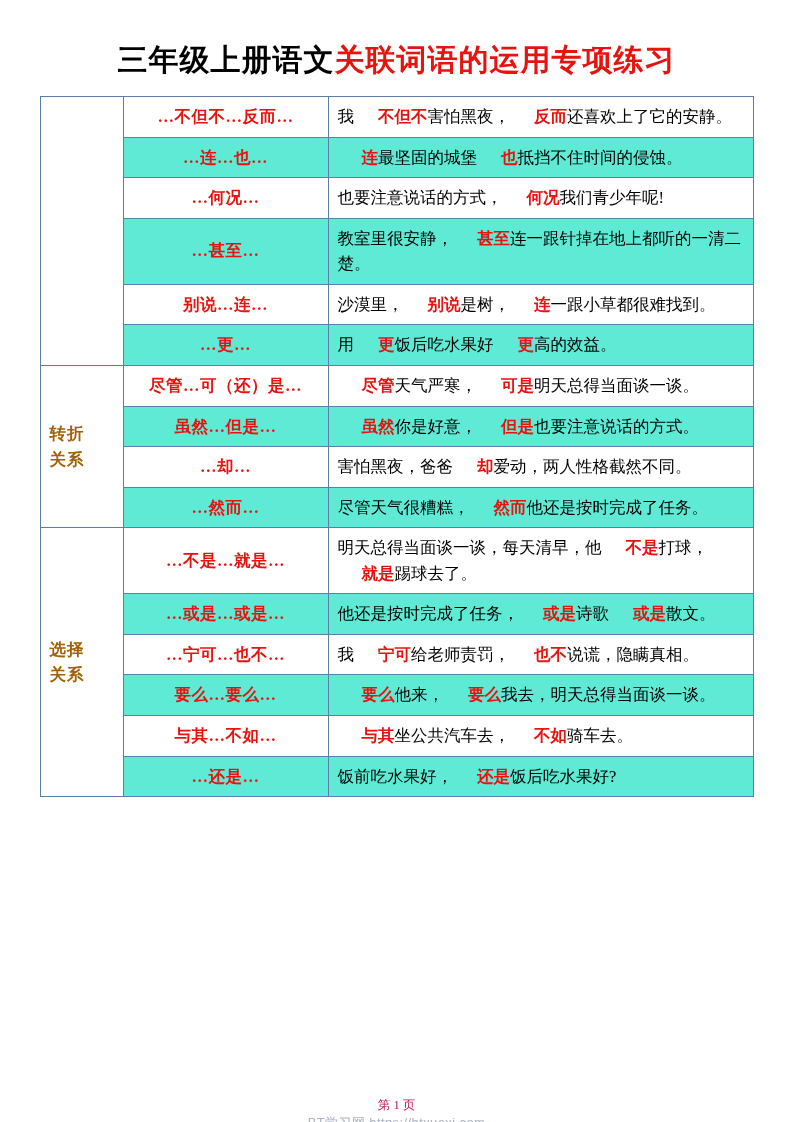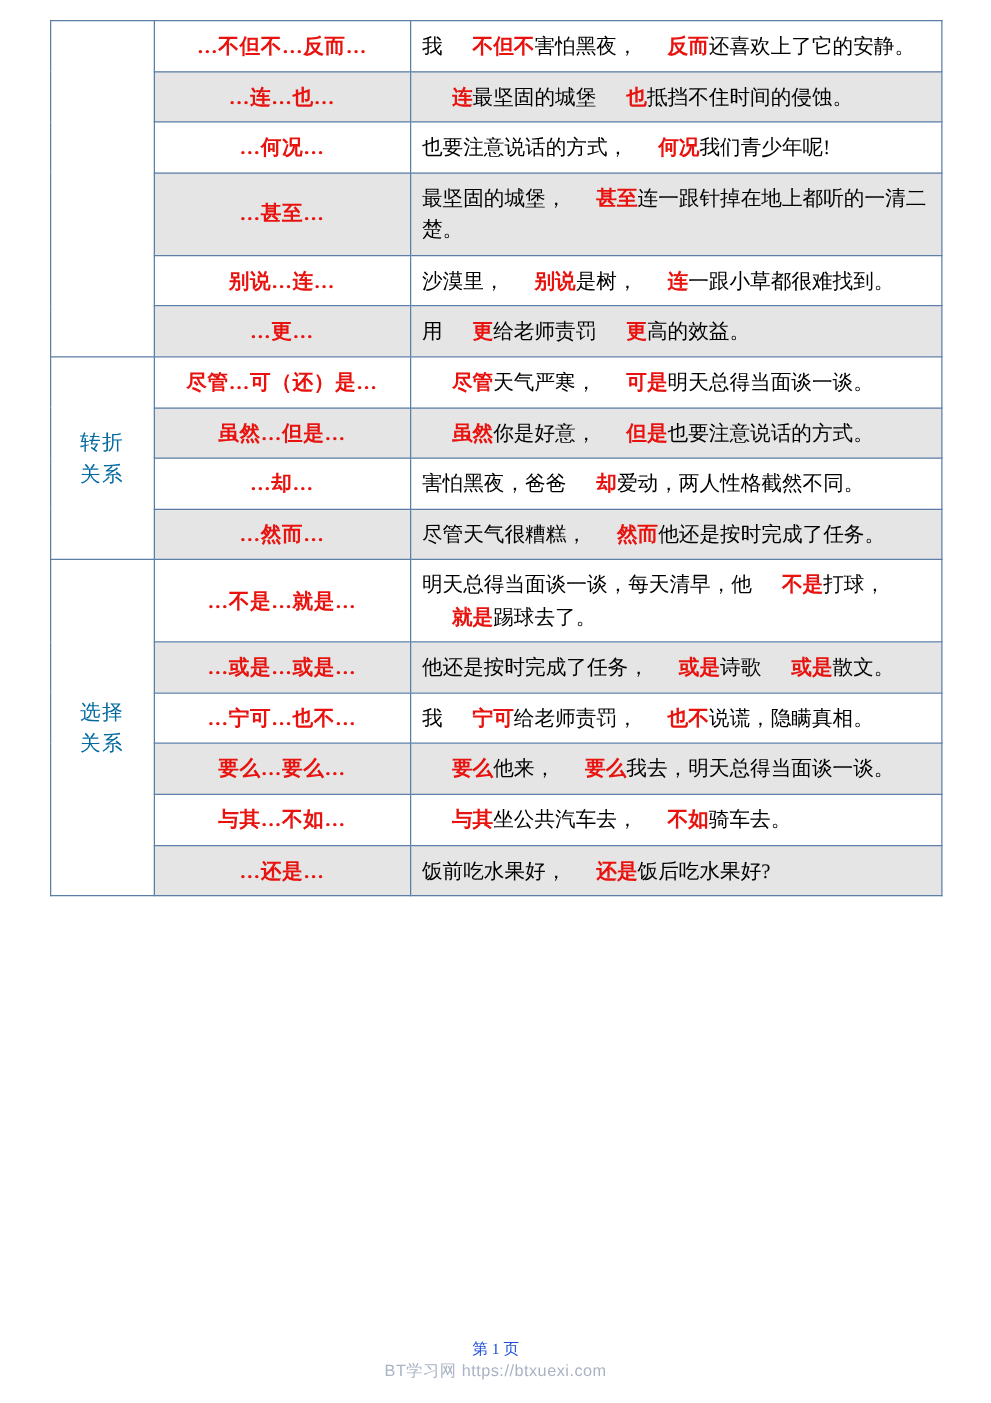--- a/index.html
+++ b/index.html
@@ -43,23 +43,23 @@
   }
   table.main td {
     border: 1px solid #5b7fa6;
     vertical-align: middle;
     padding: 7px 9px;
     font-size: 16.5px;
     line-height: 1.55;
   }
   td.group {
     width: 64px;
-    text-align: center;
-    font-weight: normal;
-    color: #0369a1;
+    text-align: left;
+    font-weight: bold;
+    color: #a16207;
     font-size: 17px;
     background: #d5dced;
     letter-spacing: 1px;
     padding: 4px 2px;
   }
   td.group .gl { display: block; }
 
   td.conn {
     width: 186px;
     text-align: center;
@@ -71,77 +71,80 @@
   td.sent {
     color: #000000;
     font-size: 17px;
   }
   td.sent .hl {
     color: #e8120e;
     font-weight: bold;
     padding-left: 24px;
   }
 
-  tr.shade td { background: #e5e5e5; }
+  tr.shade td { background: #5eead4; }
   tr.plain td { background: #ffffff; }
   tr.shade td.conn, tr.plain td.conn { }
 
   .footer-page {
     position: absolute;
     left: 0;
     right: 0;
     top: 1055px;
     text-align: center;
     font-size: 12.5px;
-    color: #1d4ed8;
+    color: #be185d;
   }
   .footer-wm {
     position: absolute;
     left: 0;
     right: 0;
     top: 1072px;
     text-align: center;
     font-size: 13px;
     color: #a9b3c4;
     font-family: "Liberation Sans", sans-serif;
     letter-spacing: 0.4px;
   }
 </style>
 </head>
 <body>
 
 <div class="page">
 
+  <div class="title">
+    <span class="t-black">三年级上册语文</span><span class="t-red">关联词语的运用专项练习</span>
+  </div>
 
   <table class="main">
     <tbody id="table-body">
         <tr class="plain">
           <td class="group" rowspan="6"></td>
           <td class="conn">…不但不…反而…</td>
           <td class="sent"><span>我</span><span class="hl">不但不</span><span>害怕黑夜，</span><span class="hl">反而</span><span>还喜欢上了它的安静。</span></td>
         </tr>
         <tr class="shade">
           <td class="conn">…连…也…</td>
           <td class="sent"><span class="hl">连</span><span>最坚固的城堡</span><span class="hl">也</span><span>抵挡不住时间的侵蚀。</span></td>
         </tr>
         <tr class="plain">
           <td class="conn">…何况…</td>
           <td class="sent"><span>也要注意说话的方式，</span><span class="hl">何况</span><span>我们青少年呢!</span></td>
         </tr>
         <tr class="shade">
           <td class="conn">…甚至…</td>
-          <td class="sent"><span>最坚固的城堡，</span><span class="hl">甚至</span><span>连一跟针掉在地上都听的一清二楚。</span></td>
+          <td class="sent"><span>教室里很安静，</span><span class="hl">甚至</span><span>连一跟针掉在地上都听的一清二楚。</span></td>
         </tr>
         <tr class="plain">
           <td class="conn">别说…连…</td>
           <td class="sent"><span>沙漠里，</span><span class="hl">别说</span><span>是树，</span><span class="hl">连</span><span>一跟小草都很难找到。</span></td>
         </tr>
         <tr class="shade">
           <td class="conn">…更…</td>
-          <td class="sent"><span>用</span><span class="hl">更</span><span>给老师责罚</span><span class="hl">更</span><span>高的效益。</span></td>
+          <td class="sent"><span>用</span><span class="hl">更</span><span>饭后吃水果好</span><span class="hl">更</span><span>高的效益。</span></td>
         </tr>
         <tr class="plain">
           <td class="group" rowspan="4">
             <span class="gl">转折</span>
             <span class="gl">关系</span>
           </td>
           <td class="conn">尽管…可（还）是…</td>
           <td class="sent"><span class="hl">尽管</span><span>天气严寒，</span><span class="hl">可是</span><span>明天总得当面谈一谈。</span></td>
         </tr>
         <tr class="shade">

